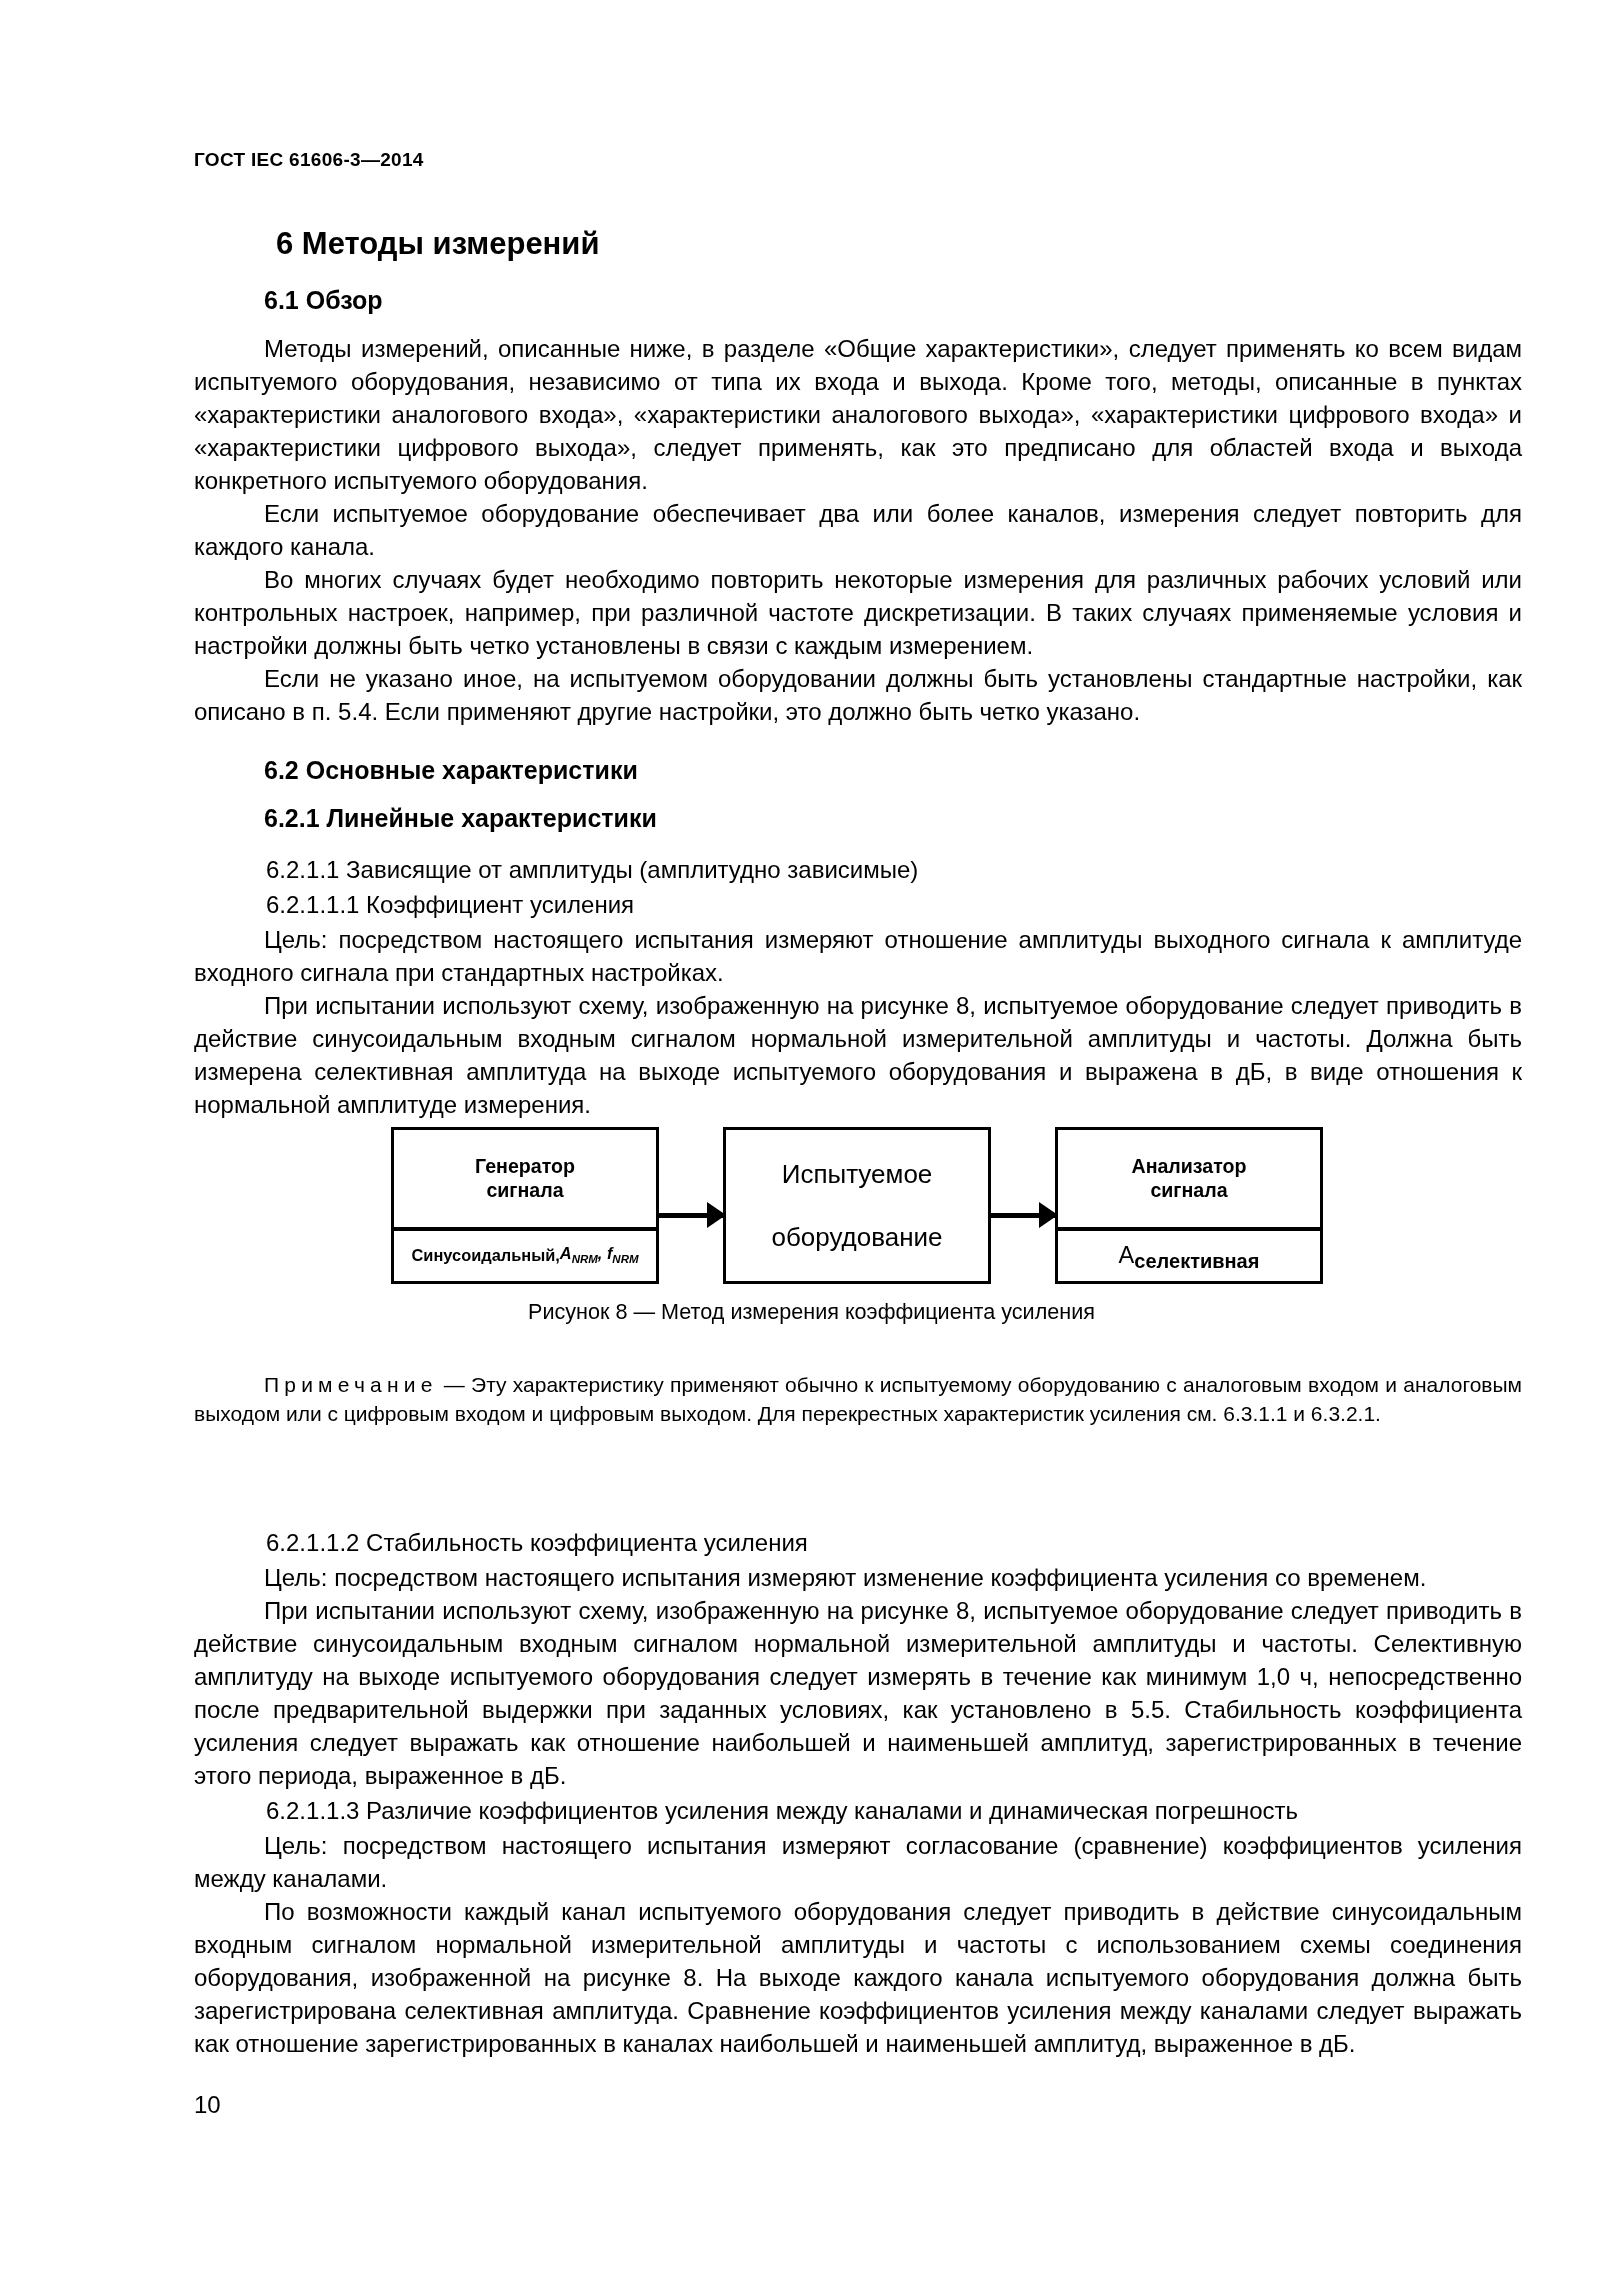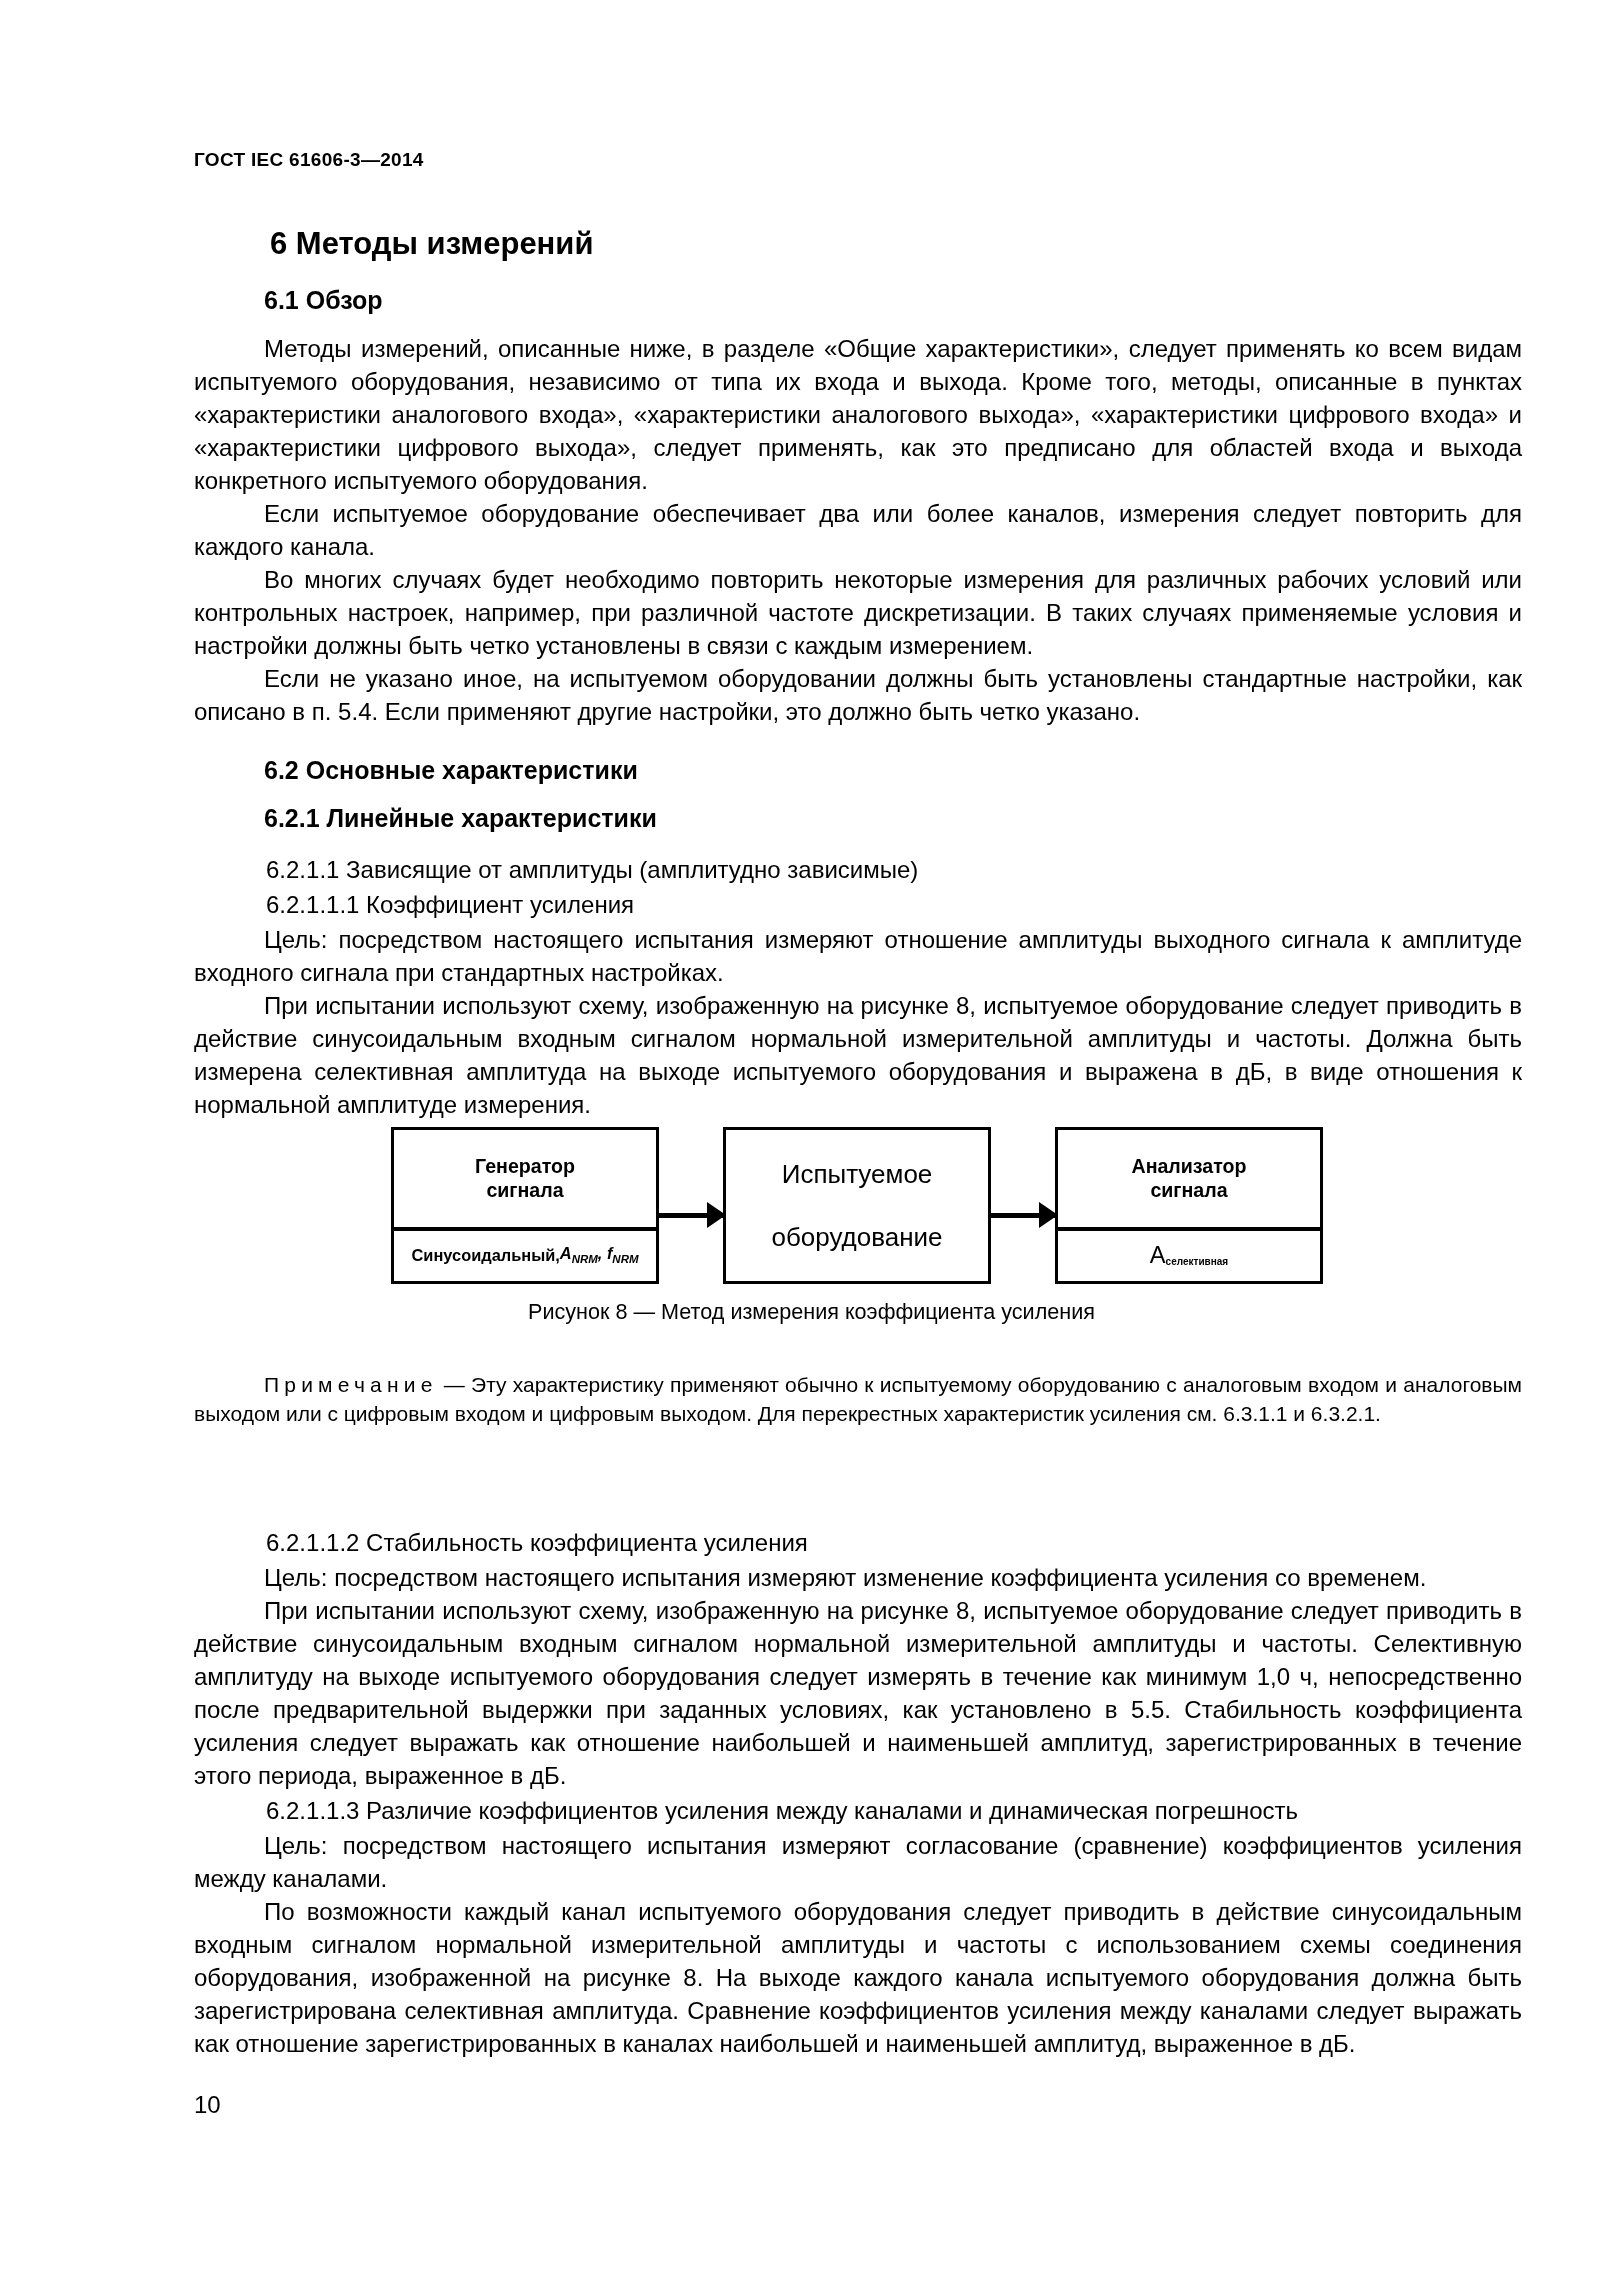--- a/index.html
+++ b/index.html
@@ -1,20 +1,20 @@
 <!DOCTYPE html>
 <html style="font-size:10.5px"><head>
 <meta charset="utf-8">
 <style>
   html,body{margin:0;padding:0;background:#fff;}
   body{width:1623px;height:2295px;position:relative;overflow:hidden;color:#000;
        font-family:"Liberation Sans","DejaVu Sans",sans-serif;}
   .abs{position:absolute;}
   .hdr{left:194px;top:149px;font-size:19px;font-weight:bold;letter-spacing:0.3px;text-align:center;}
-  .h1{left:270px;top:226px;font-size:31px;font-weight:bold;}
+  .h1{left:276px;top:226px;font-size:31px;font-weight:bold;}
   .h2{left:264px;top:286px;font-size:25px;font-weight:bold;}
   .h2b{font-size:25px;font-weight:bold;}
   .col{left:194px;width:1328px;}
   .p{font-size:24px;line-height:33px;text-align:justify;text-align-last:left;margin:0;}
   .ind{text-indent:70px;}
   .plain{font-size:24px;line-height:33px;margin:2px;padding-left:70px;}
   .note{font-size:21px;line-height:29.4px;text-align:justify;margin:0;}
   .spaced{letter-spacing:5.2px;}
   .caption{font-size:21.6px;left:0;width:1623px;text-align:center;top:1299px;}
   .pageno{left:194px;top:2091px;font-size:24px;}
@@ -80,21 +80,21 @@
   <div class="arrow" style="left:991px;top:1213px;width:64px;"></div>
 
   <div class="box" style="left:1055px;top:1127px;width:268px;height:157px;">
     <div class="top lbl-b" style="height:97px;flex-direction:column;">
       <span>Анализатор</span>
       <span>сигнала</span>
     </div>
     <div class="sep" style="top:97px;"></div>
     <div class="bot" style="height:52px;font-size:23.6px;">
       <span>A</span>
-        <sub class="small" style="font-size:10px;margin-top:12px;">селективная</sub>
+        <sub class="small" style="font-size:20px;margin-top:12px;">селективная</sub>
     </div>
   </div>
 </div>
 
 <div class="abs caption">Рисунок 8 — Метод измерения коэффициента усиления</div>
 
 <div class="abs col" style="top:1370px;">
   <p class="note" style="text-indent:70px;"><span class="spaced">Примечание</span><span> — </span><span>Эту характеристику применяют обычно к испытуемому оборудованию с аналоговым входом и аналоговым выходом или с цифровым входом и цифровым выходом. Для перекрестных характеристик усиления см. 6.3.1.1 и 6.3.2.1.</span></p>
 </div>
 

